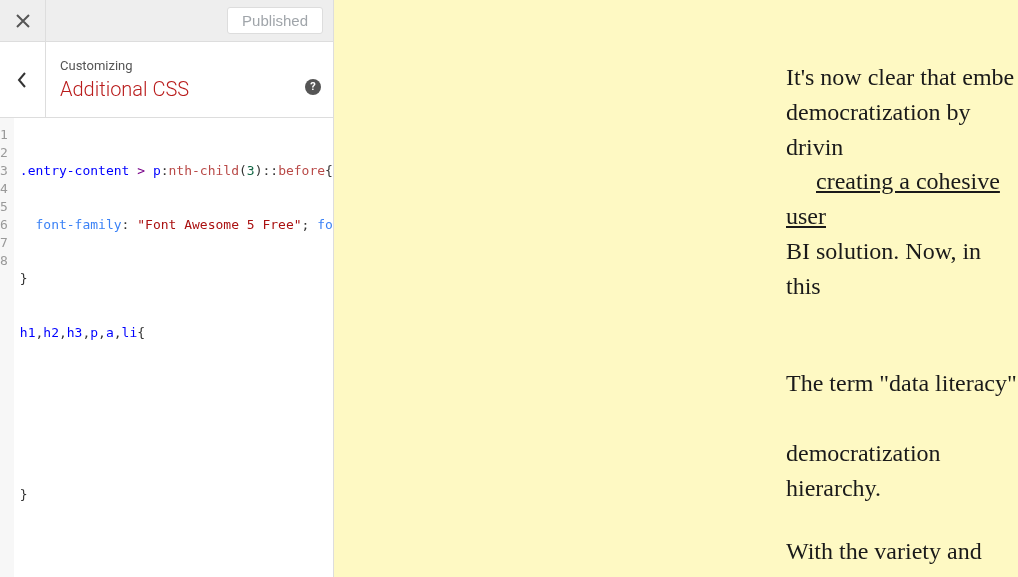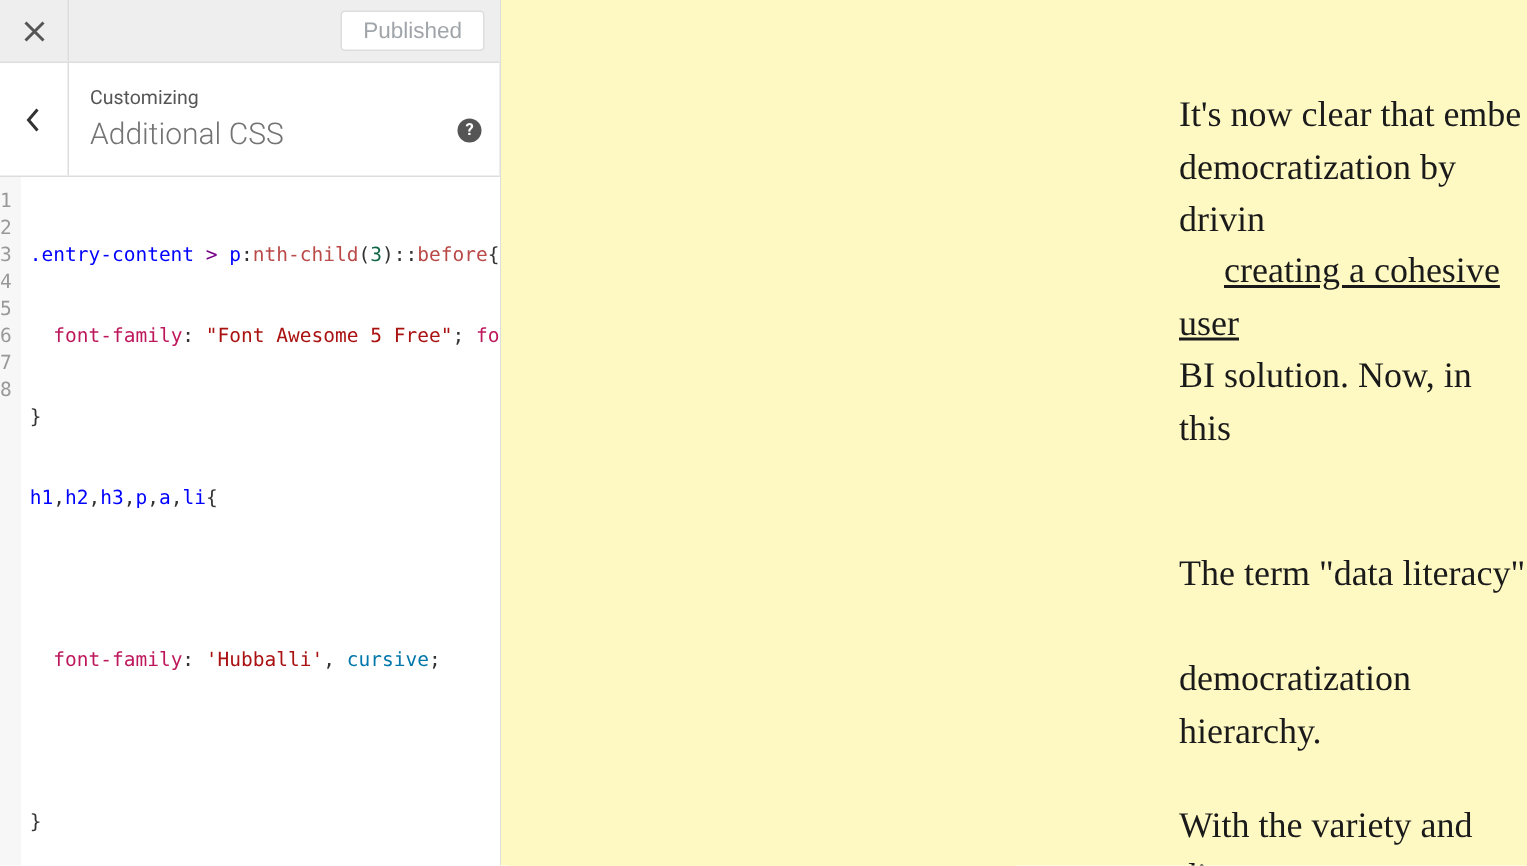--- a/index.html
+++ b/index.html
@@ -15,33 +15,33 @@
 .topbar-spacer { flex: 1; }
 .publish-btn {
   margin-right: 10px; padding: 4px 14px; font-size: 15px;
   background: #fff; color: #a0a5aa; border: 1px solid #ddd; border-radius: 3px;
 }
 .section-header { display: flex; align-items: center; border-bottom: 1px solid #ddd; }
 .back-cell { width: 46px; height: 75px; display: flex; align-items: center; justify-content: center; border-right: 1px solid #ddd; cursor: pointer; }
 .back-cell svg { width: 18px; height: 18px; fill: #333; }
 .titles { flex: 1; padding: 12px 14px; }
 .crumb { font-size: 13px; color: #555; margin-bottom: 4px; }
-.section-title { font-size: 20px; font-weight: 300; color: #737373; }
+.section-title { font-size: 20px; font-weight: 300; color: #b91c1c; }
 .help-cell { width: 40px; display: flex; align-items: flex-start; justify-content: center; padding-top: 14px; }
 .help-icon { width: 16px; height: 16px; border-radius: 50%; background: #555; color: #fff; font-size: 11px; font-weight: bold; display: flex; align-items: center; justify-content: center; cursor: pointer; }
 .code-editor { flex: 1; display: flex; font-family: "SFMono-Regular", Consolas, Menlo, monospace; font-size: 13px; line-height: 18px; background: #fff; overflow: auto; }
 .gutter { width: 30px; background: #f7f7f7; color: #999; text-align: right; padding: 8px 6px 8px 0; }
 .gutter div { height: 18px; }
 .code { flex: 1; padding: 8px 6px; white-space: pre; color: #333; }
 .code div { min-height: 18px; }
 .t-sel { color: #00f; }
 .t-op  { color: #708; }
 .t-pseudo { color: #b94a48; }
 .t-num { color: #164; }
-.t-prop { color: #be185d; }
+.t-prop { color: #3b82f6; }
 .t-str { color: #a11; }
 .t-kw { color: #07a; }
 .preview {
   flex: 1; background: #fef9c3; padding: 60px 0 0 0;
   font-family: "Comic Sans MS", "Segoe UI", cursive;
 }
 .content { padding-left: 452px; color: #1a1a1a; font-size: 24px; line-height: 1.45; }
 .content p { margin-bottom: 28px; }
 .content .underline { text-decoration: underline; margin-left: 30px; }
 </style>
@@ -84,21 +84,20 @@
       <div>6</div>
       <div>7</div>
       <div>8</div>
     </div>
     <div class="code">
       <div><span class="t-sel">.entry-content</span><span class="t-op"> &gt; </span><span class="t-sel">p</span><span>:</span><span class="t-pseudo">nth-child</span><span>(</span><span class="t-num">3</span><span>)::</span><span class="t-pseudo">before</span><span>{</span></div>
       <div>  <span class="t-prop">font-family</span><span>: </span><span class="t-str">"Font Awesome 5 Free"</span><span>;</span><span class="t-prop"> font-weight</span></div>
       <div>}</div>
       <div><span class="t-sel">h1</span><span>,</span><span class="t-sel">h2</span><span>,</span><span class="t-sel">h3</span><span>,</span><span class="t-sel">p</span><span>,</span><span class="t-sel">a</span><span>,</span><span class="t-sel">li</span><span>{</span></div>
       <div></div>
-      <div>  <span class="t-prop">font-family</span><span>: </span><span class="t-str">'Hubballi'</span><span>, </span><span class="t-kw">cursive</span><span>;</span></div>
       <div></div>
       <div>}</div>
     </div>
   </div>
 </div>
 
 <div class="preview">
   <div class="content">
     <p>
       <span>It's now clear that embe</span><br>

